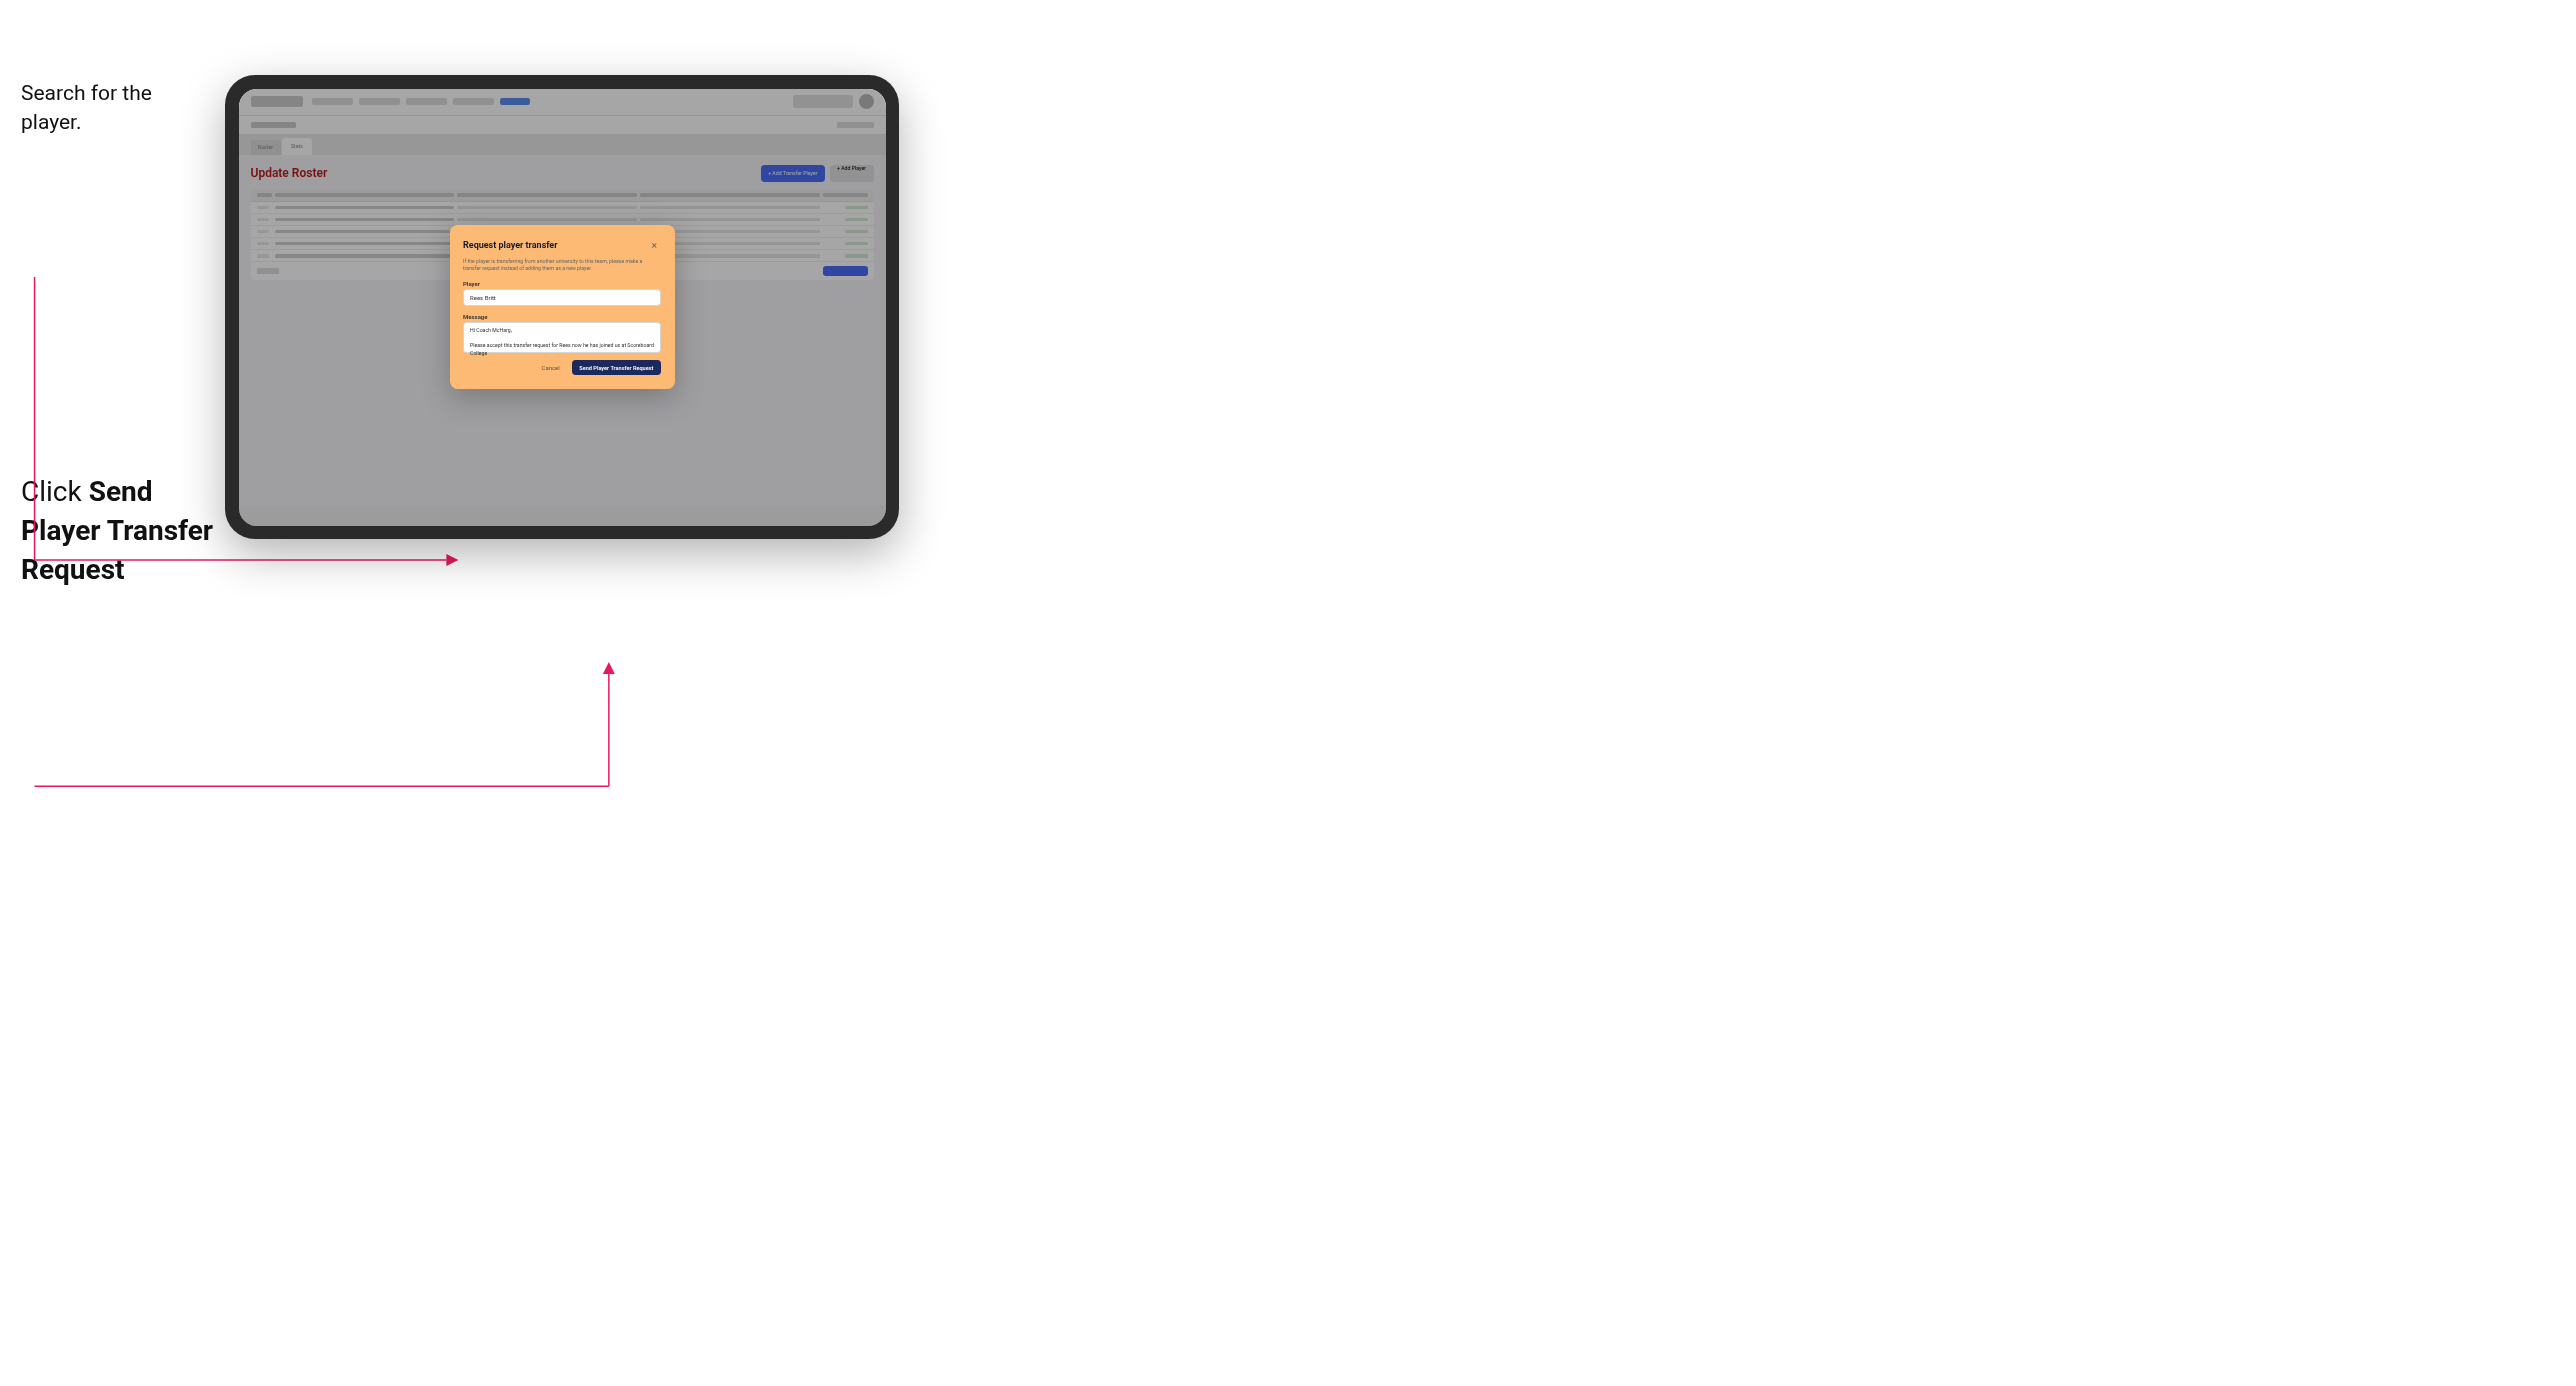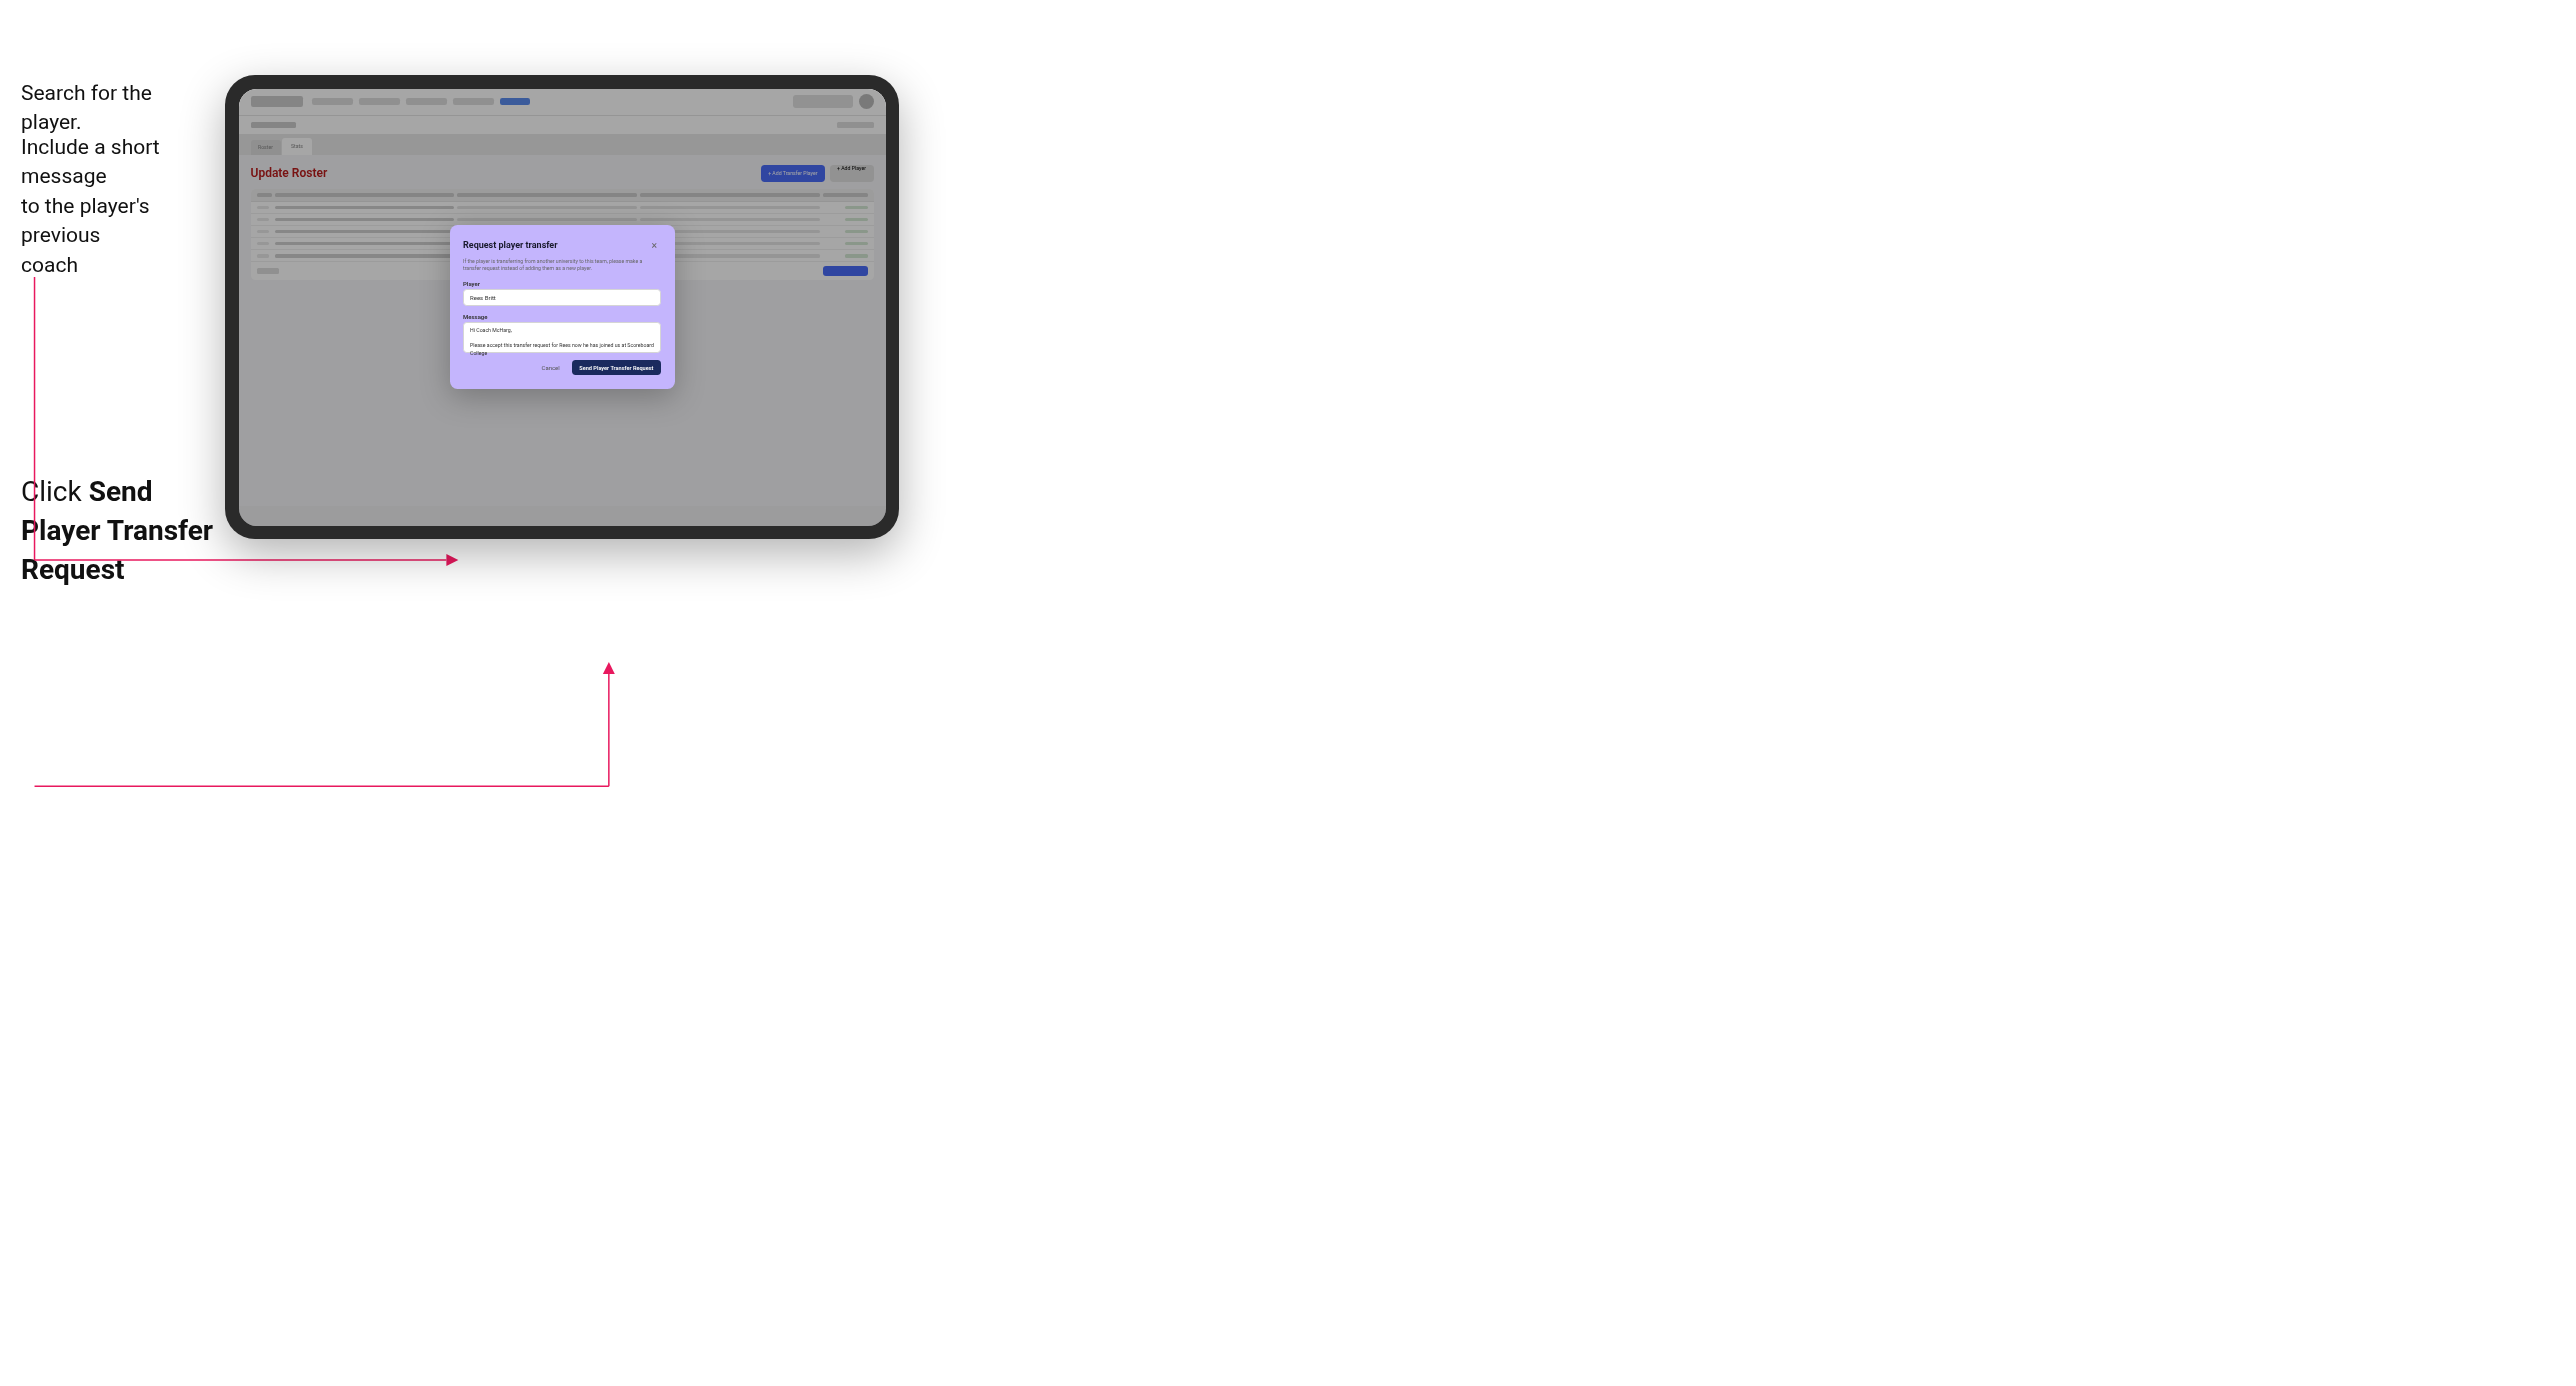--- a/index.html
+++ b/index.html
@@ -312,21 +312,21 @@
       bottom: 0;
       background: rgba(0,0,0,0.35);
       display: flex;
       align-items: center;
       justify-content: center;
       z-index: 100;
     }
 
     
     .modal-dialog {
-      background: #c4b5fd;
+      background: #fdba74;
       border-radius: 7.5px;
       width: 225px;
       padding: 13.5px;
       box-shadow: 0 7.5px 30px rgba(0,0,0,0.25);
       position: relative;
     }
 
     .modal-header {
       display: flex;
       align-items: center;
@@ -420,21 +420,20 @@
       border-radius: 3.7px;
       cursor: pointer;
     }
   </style>
 </head>
 <body>
 
 <div class="annotation-area">
   <div class="annotation-text-1">Search for the player.</div>
 
-  <div class="annotation-text-2">Include a short message<br>to the player's previous<br>coach</div>
 
   <div class="annotation-text-3">Click <strong>Send Player Transfer
 Request</strong></div>
 </div>
 
 <svg style="position:absolute;left:0;top:0;width:2576px;height:1386px;pointer-events:none;" xmlns="http://www.w3.org/2000/svg" viewBox="0 0 3440 1851" width="2576" height="1386">
 
   <line x1="46" y1="370" x2="46" y2="748" stroke="#e8185e" stroke-width="2"></line>
 
   <line x1="46" y1="748" x2="596" y2="748" stroke="#e8185e" stroke-width="2"></line>

